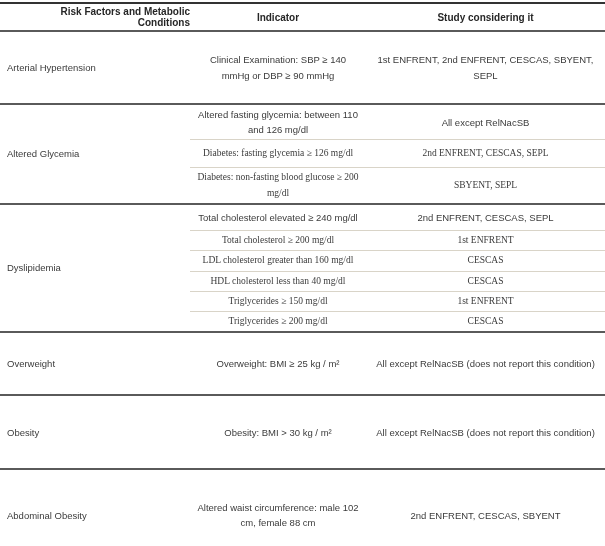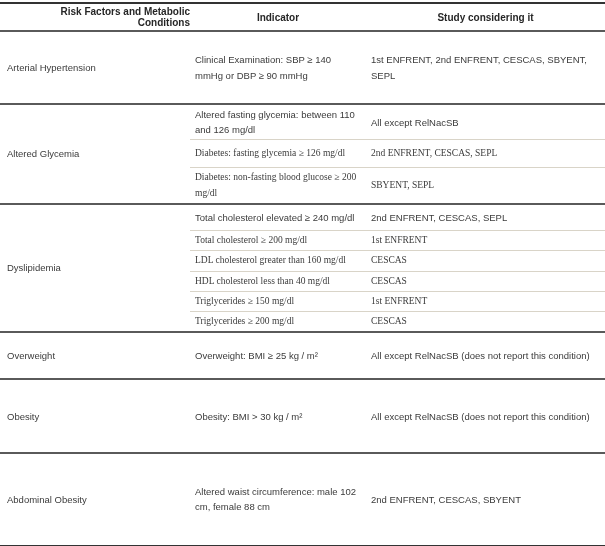--- a/index.html
+++ b/index.html
@@ -34,27 +34,27 @@
     font-size:10px;font-weight:bold;color:var(--header-text);
     height:26px;vertical-align:middle;padding:0;
   }
   th.left{text-align:right;padding-left:7px;}
   th.center{text-align:center;}
   td{
     font-size:9.5px;color:var(--text);
     vertical-align:middle;line-height:1.6;padding:2px 5px;
   }
   td.cond{text-align:left;padding-left:7px;}
-  td.ind,td.study{margin-left:12px;}
+  td.ind,td.study{text-align:center;margin-left:12px;}
   tbody tr+tr td{border-top:1px solid var(--subrow-border);font-family:Liberation Serif, serif;}
   tr.r-hyp{height:73px}
   tr.r-gly{height:28px}
   tr.r-dys1{height:27px}
   tr.r-dys{height:20px}
-  tr.r-ovw{height:47px}
+  tr.r-ovw{height:63px}
   tr.r-obe{height:74px}
   tr.r-abd{height:93px}
 </style>
 </head>
 <body>
 
 <div class="sheet">
   <table>
     <colgroup>
       <col class="c1">

